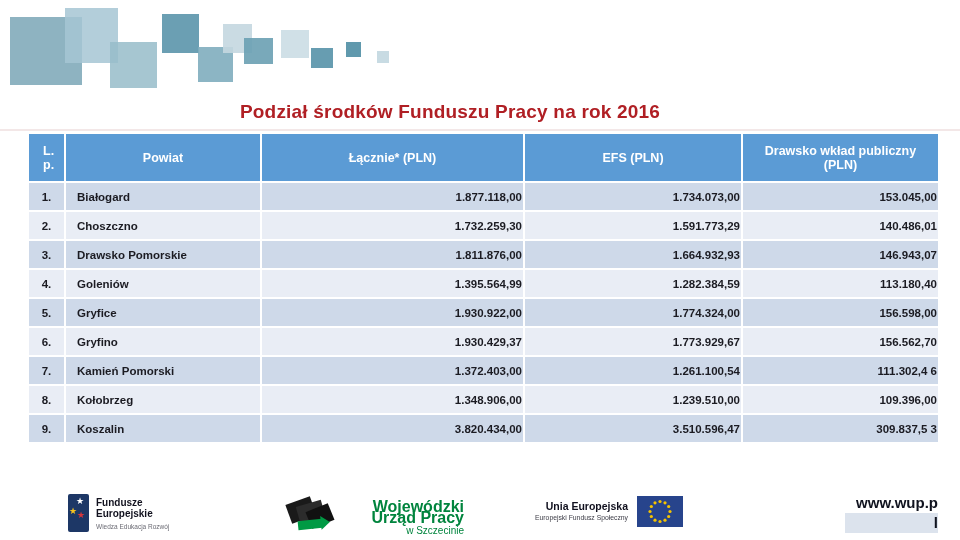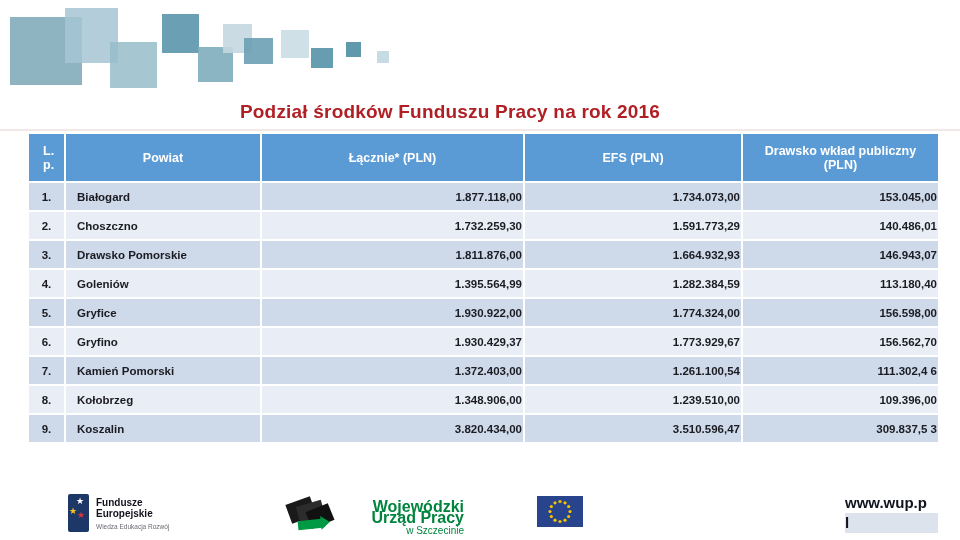--- a/index.html
+++ b/index.html
@@ -69,21 +69,21 @@
   .wup-text{margin-left:8px;padding-top:5px;text-align:right;width:118px;}
   .wup-title{font-size:16px;font-weight:bold;color:#00843d;line-height:11px;}
   .wup-sub{font-size:10px;color:#00843d;margin-top:2px;}
 
   .ue-logo{position:absolute;left:528px;top:8px;display:flex;align-items:flex-start;}
   .ue-text{width:100px;text-align:right;padding-top:5px;}
   .ue-title{font-size:10.5px;font-weight:bold;color:#10101e;line-height:11px;}
   .ue-sub{font-size:6.8px;color:#3c3c46;margin-top:2px;}
   .ue-flag{margin-left:9px;width:46px;height:31px;background:#27448c;position:relative;}
 
-  .website-box{position:absolute;left:845px;top:4px;width:93px;text-align:left;cursor:pointer;}
+  .website-box{position:absolute;left:845px;top:4px;width:93px;text-align:right;cursor:pointer;}
   .site-line{font-size:15px;font-weight:bold;color:#10131f;line-height:21px;}
   .site-line2{background:#dce3ed;line-height:20px;}
 </style>
 </head>
 <body>
 
 <div class="decor">
   <div class="sq" style="left:10px;top:17px;width:72px;height:68px;background:rgba(122,166,182,.85);"></div>
   <div class="sq" style="left:65px;top:8px;width:53px;height:55px;background:rgba(166,197,211,.85);"></div>
   <div class="sq" style="left:110px;top:42px;width:47px;height:46px;background:rgba(151,188,201,.85);"></div>
@@ -208,20 +208,24 @@
       <div class="wup-p wup-p3"></div>
       <div class="wup-arrow"></div>
     </div>
     <div class="wup-text">
       <div class="wup-title">Wojewódzki Urząd Pracy</div>
       <div class="wup-sub">w Szczecinie</div>
     </div>
   </div>
 
   <div class="ue-logo">
+    <div class="ue-text">
+      <div class="ue-title">Unia Europejska</div>
+      <div class="ue-sub">Europejski Fundusz Społeczny</div>
+    </div>
     <div class="ue-flag">
       <svg width="46" height="31" viewBox="0 0 46 31">
         <g transform="translate(23,15.5)" fill="#f5c400">
           <circle cx="0" cy="-10" r="1.6"></circle>
             <circle cx="5" cy="-8.66" r="1.6"></circle>
           <circle cx="8.66" cy="-5" r="1.6"></circle>
             <circle cx="10" cy="0" r="1.6"></circle>
           <circle cx="8.66" cy="5" r="1.6"></circle>
             <circle cx="5" cy="8.66" r="1.6"></circle>
           <circle cx="0" cy="10" r="1.6"></circle>

